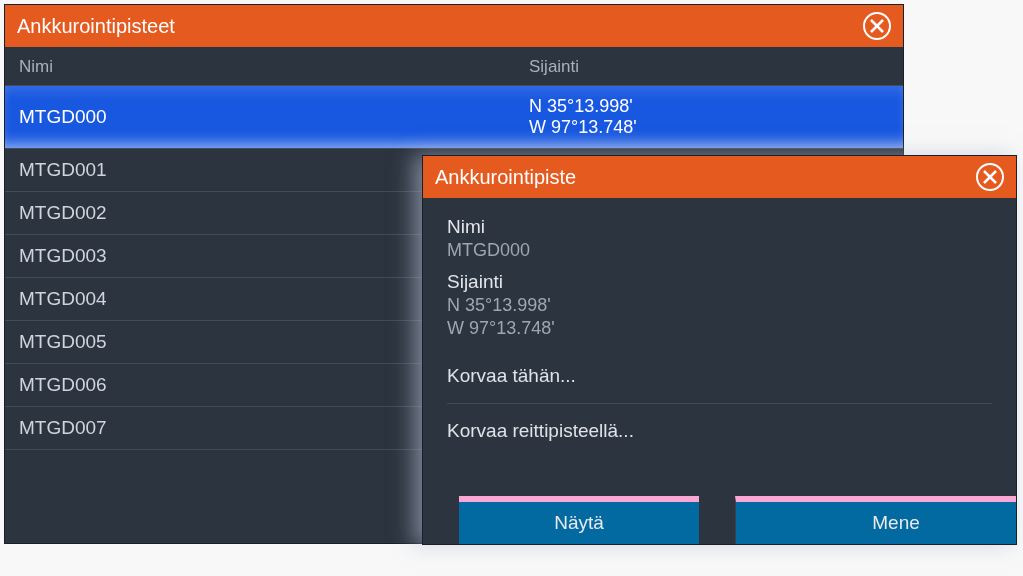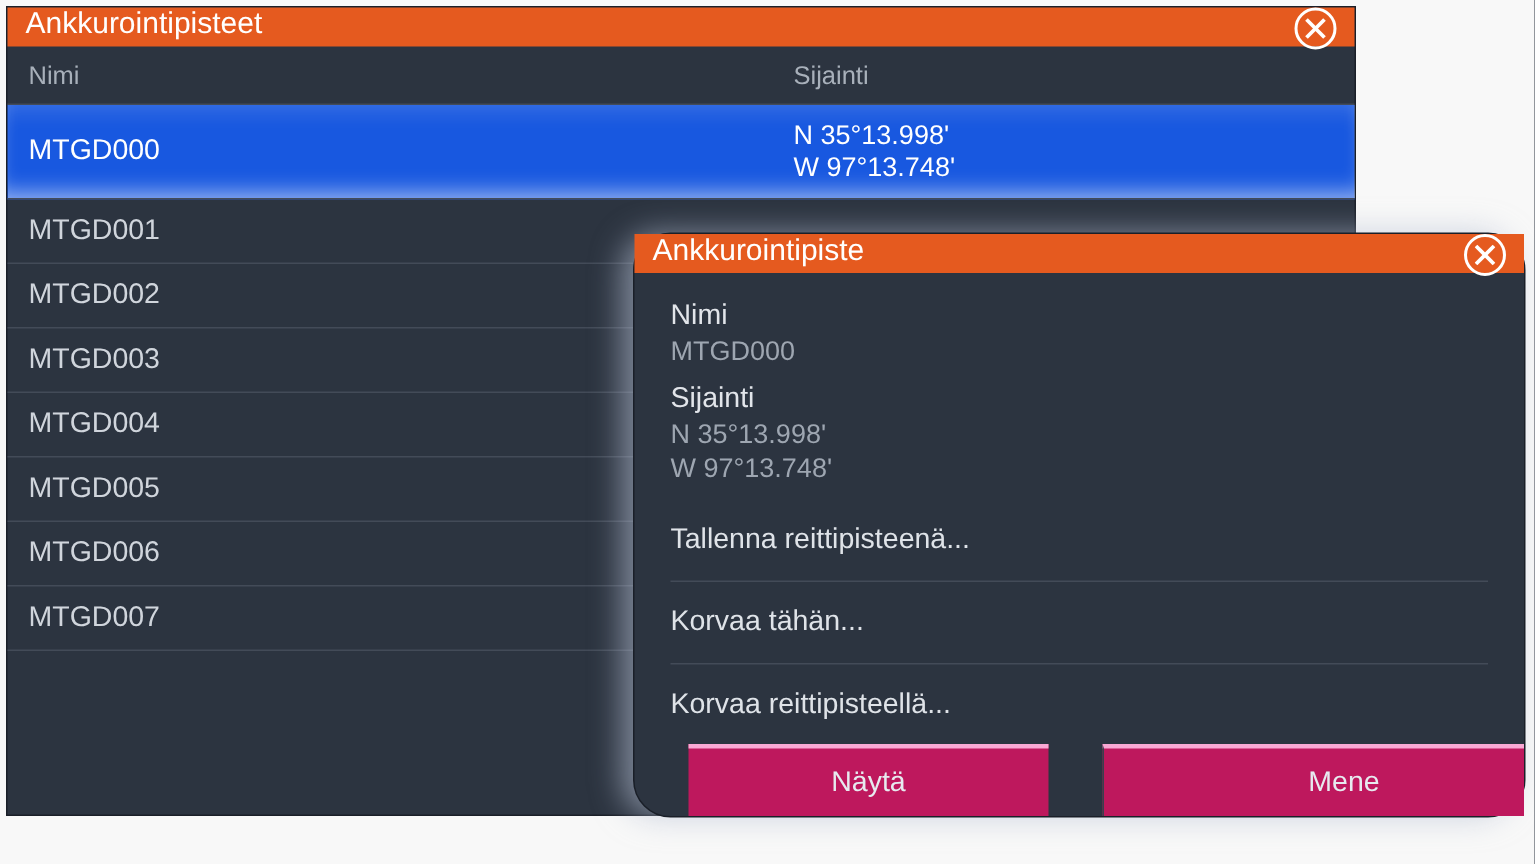--- a/index.html
+++ b/index.html
@@ -5,27 +5,28 @@
     * { margin: 0; padding: 0; box-sizing: border-box; font-family: Arial, sans-serif; }
     body { background: #f8f8f8; width: 1023px; height: 576px; position: relative; overflow: hidden; }
 
     .window {
       position: absolute;
       background: #2c3440;
       border: 1px solid #1a1f28;
     }
 
     .win-back { left: 4px; top: 4px; width: 900px; height: 540px; }
-    .win-front { left: 422px; top: 155px; width: 595px; height: 390px; box-shadow: -8px 0 20px rgba(180,190,210,0.6); border-radius: 25px; }
+    .win-front { left: 422px; top: 155px; width: 595px; height: 390px; box-shadow: -8px 0 20px rgba(180,190,210,0.6); }
 
     .titlebar {
       background: #e55a1f;
       color: #fff;
-      height: 26px;
+      height: 42px;
       display: flex;
+      align-items: center;
       justify-content: space-between;
       padding: 0 12px;
       font-size: 20px;
     }
 
     .close-btn {
       width: 28px; height: 28px; border: 2px solid #fff; border-radius: 50%;
       display: flex; align-items: center; justify-content: center;
       cursor: pointer;
     }
@@ -67,23 +68,23 @@
       color: #dfe3e8; font-size: 19px; padding: 16px 0;
       border-bottom: 1px solid #434b58; cursor: pointer;
     }
     .menu-item:last-of-type { border-bottom: none; }
 
     .btnbar {
       position: absolute; bottom: 0; left: 0; right: 0;
       display: flex; height: 48px;
     }
     .btn {
-      flex: 1; background: #be185d; color: #e7eaef;
+      flex: 1; background: #0369a1; color: #e7eaef;
       display: flex; align-items: center; justify-content: center;
-      font-size: 19px; cursor: pointer; border-top: 3px solid #f9a8d4; margin-left: 36px;
+      font-size: 19px; cursor: pointer; border-top: 6px solid #f9a8d4; margin-left: 36px;
     }
     .btn + .btn { border-left: 1px solid #3a414c; padding-left: 40px; }
   </style>
 </head>
 <body>
 
 <div class="window win-back">
   <div class="titlebar">
     <span>Ankkurointipisteet</span>
     <span class="close-btn">
@@ -141,21 +142,20 @@
   <div class="detail-body">
     <div class="field-block">
       <div class="field-label">Nimi</div>
       <div class="field-value">MTGD000</div>
     </div>
     <div class="field-block">
       <div class="field-label">Sijainti</div>
       <div class="field-value">N  35°13.998'</div>
       <div class="field-value">W  97°13.748'</div>
     </div>
-    <div class="menu-item">Tallenna reittipisteenä...</div>
     <div class="menu-item">Korvaa tähän...</div>
     <div class="menu-item">Korvaa reittipisteellä...</div>
   </div>
   <div class="btnbar">
     <div class="btn">Näytä</div>
     <div class="btn">Mene</div>
   </div>
 </div>
 
 </body></html>

